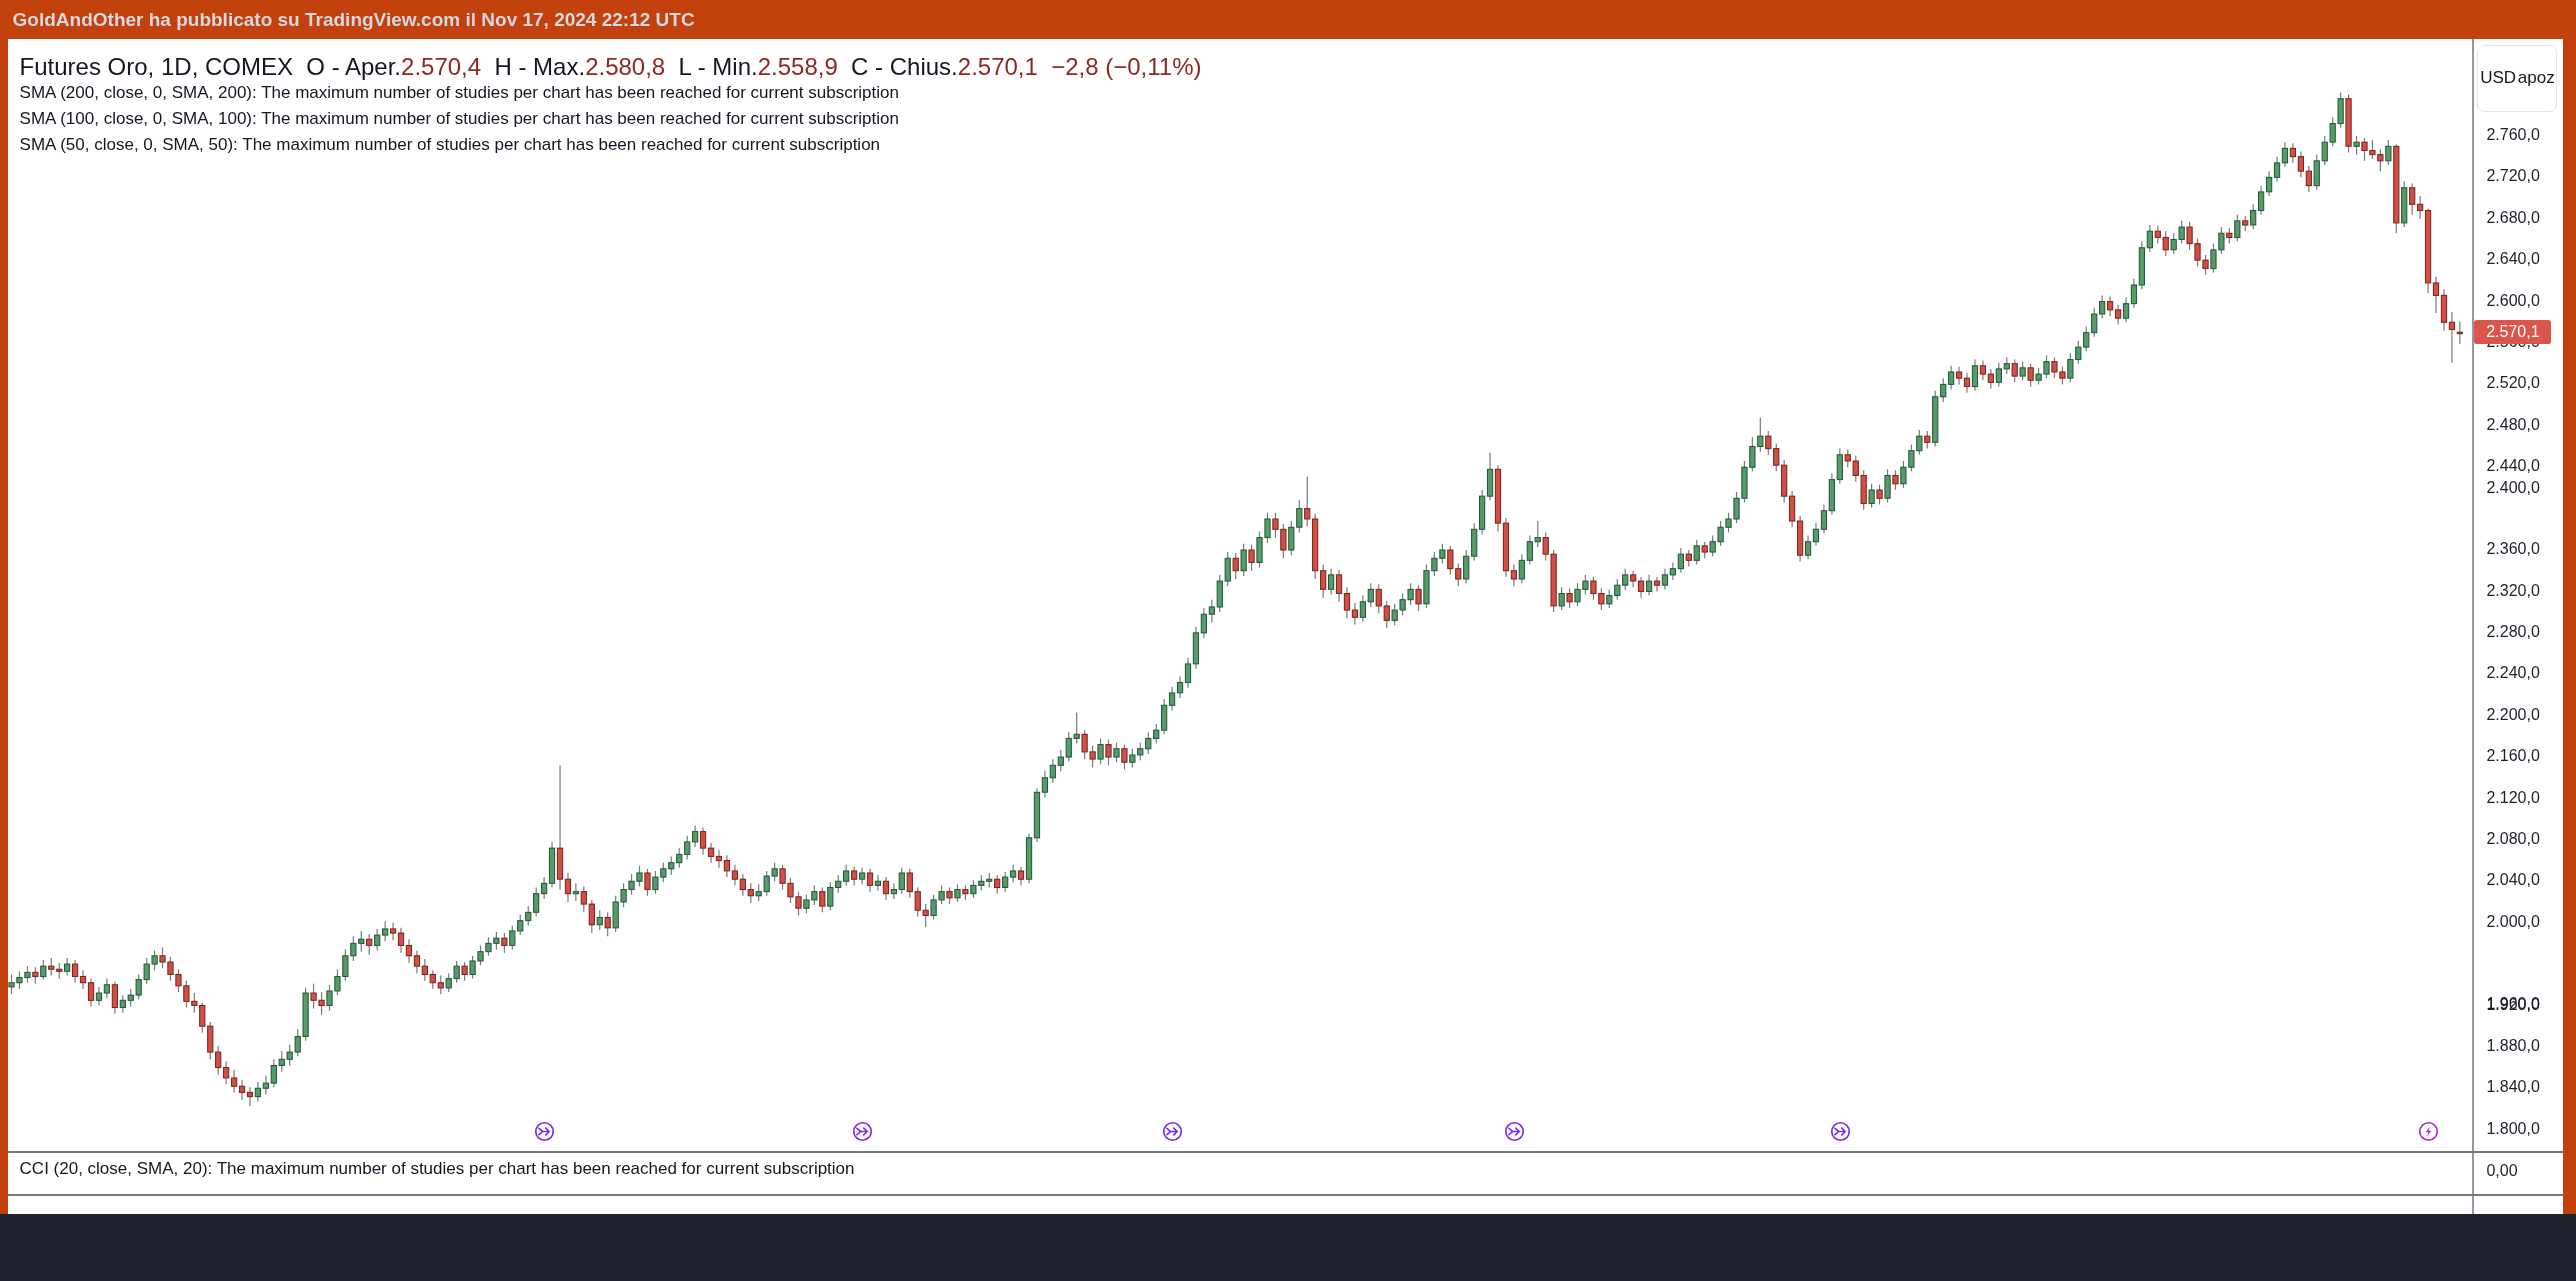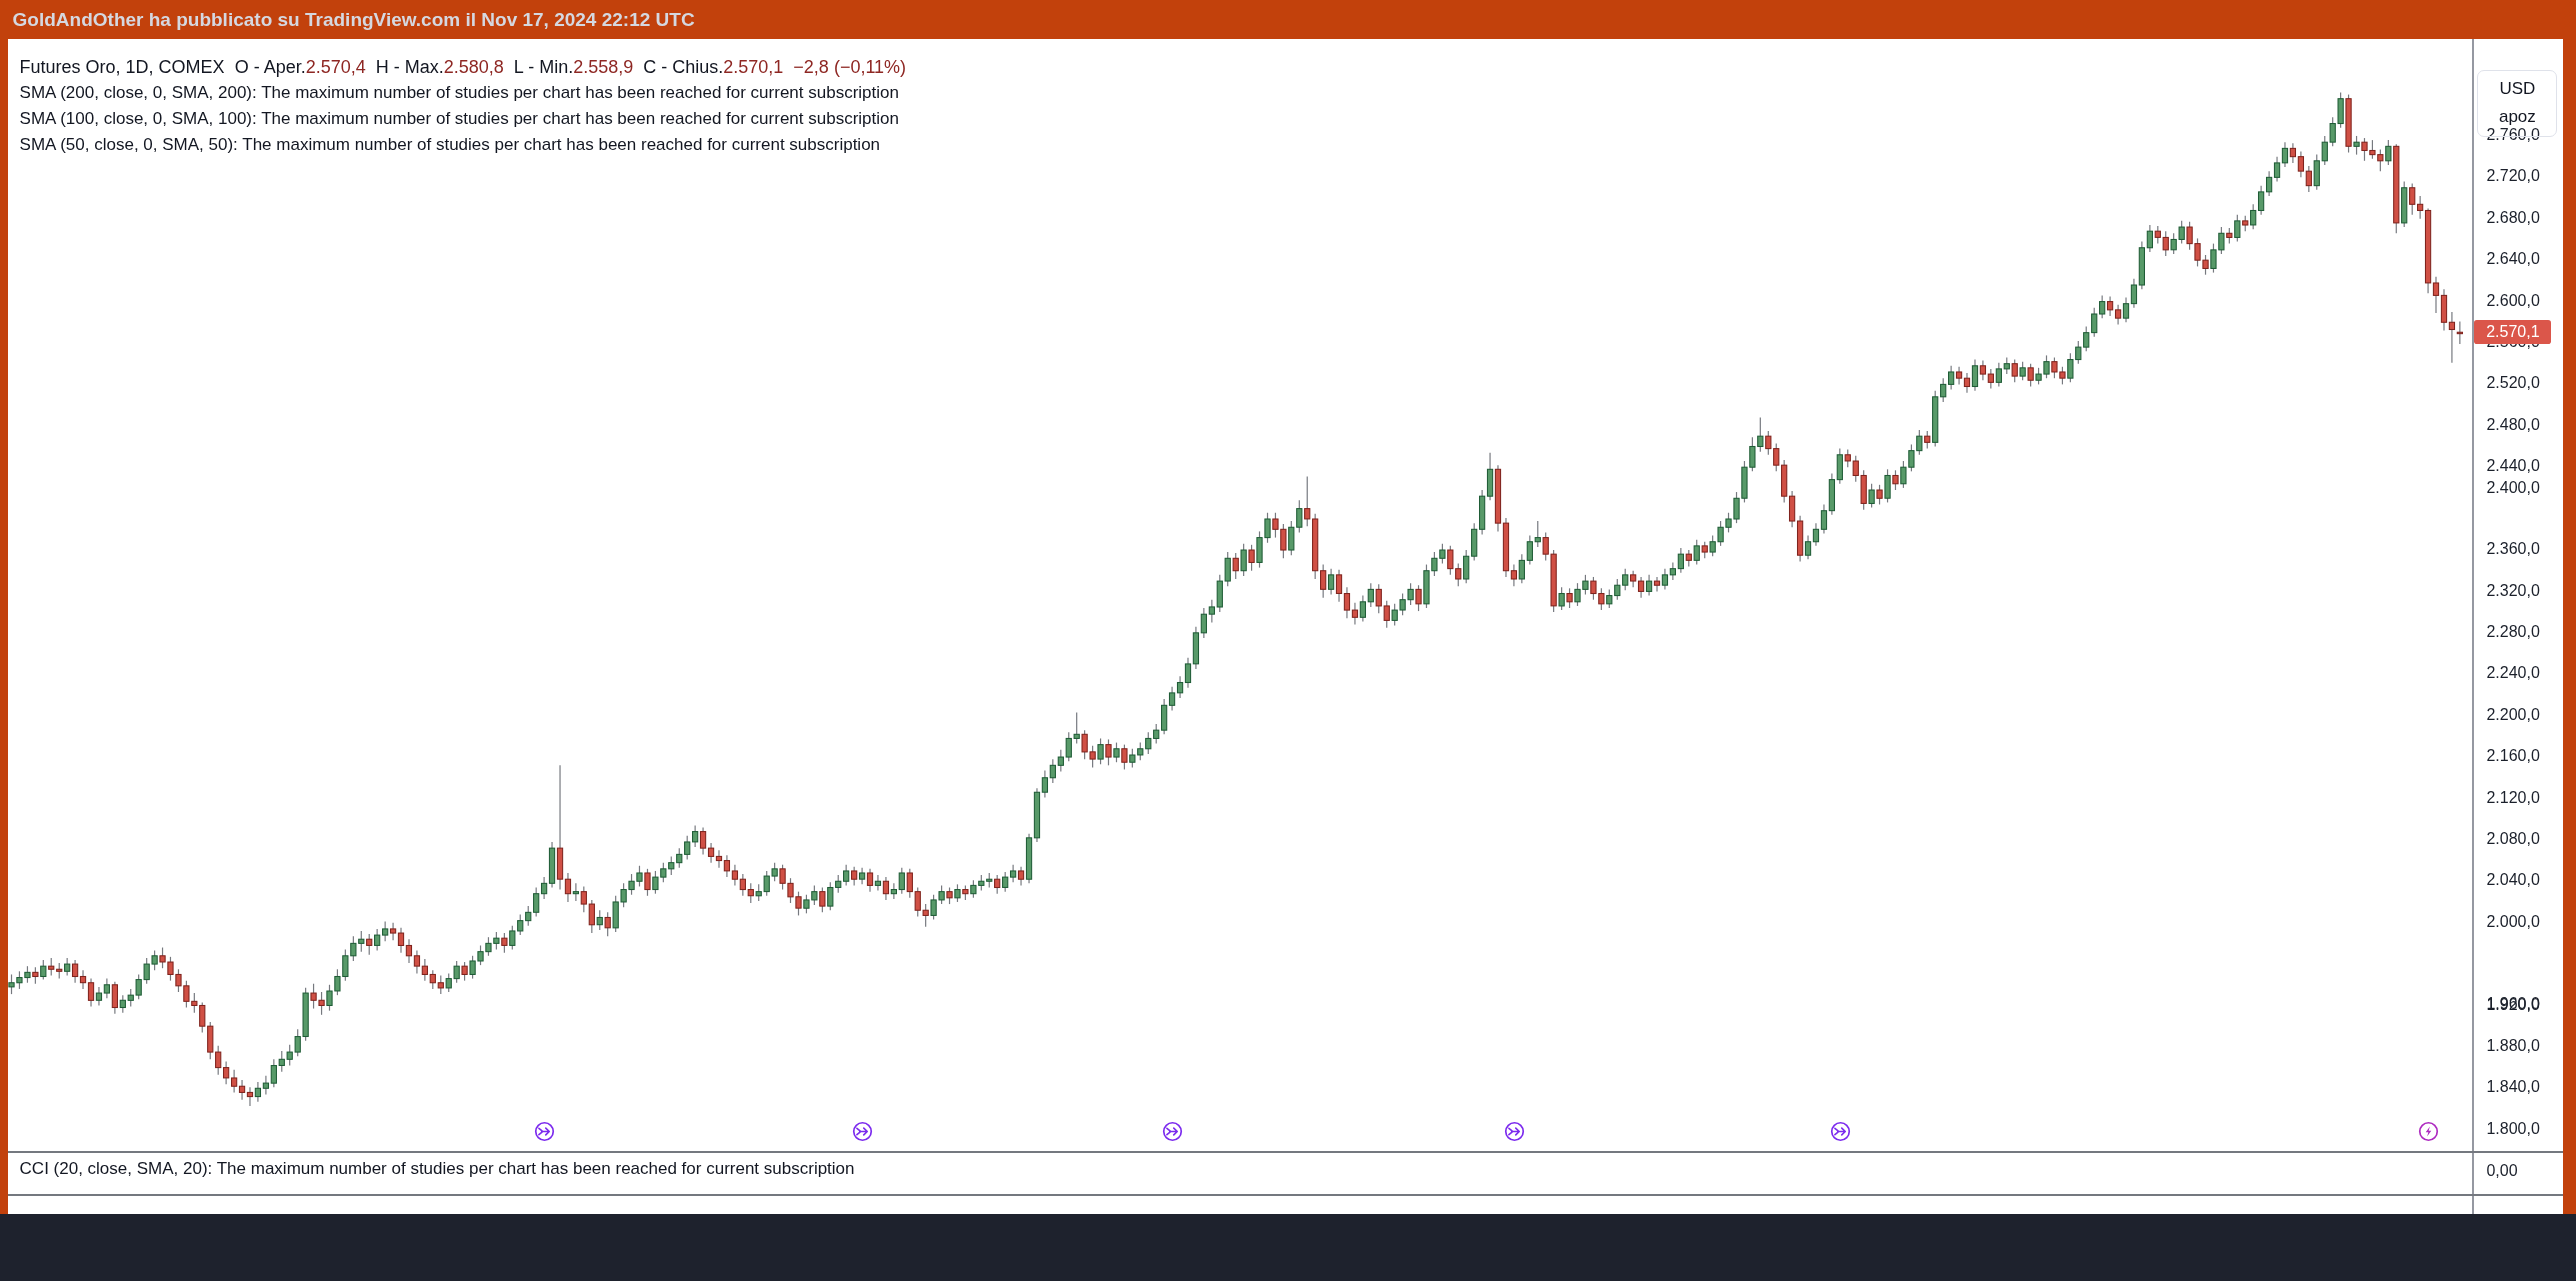--- a/index.html
+++ b/index.html
@@ -2,30 +2,30 @@
 <html style="font-size:11.2px"><head>
 <meta charset="utf-8">
 <style>
   html,body{margin:0;padding:0;background:#1e222d;font-family:"Liberation Sans",sans-serif;}
   #page{position:relative;width:2576px;height:1214px;background:#c2410c;overflow:hidden;}
   #topbar{position:absolute;left:0;top:0;width:100%;height:39px;display:flex;align-items:center;
           color:#d5d8e0;font-size:19px;font-weight:600;padding-left:12.6px;box-sizing:border-box;}
   #surface{position:absolute;left:8.4px;top:39px;width:2555px;height:1193px;background:#ffffff;}
   .abs{position:absolute;}
   #legend{position:absolute;left:11.2px;top:15.4px;z-index:4;}
-  #legend-title{font-size:18px;height:26px;line-height:26px;white-space:pre;color:#131722;}
+  #legend-title{font-size:24px;height:26px;line-height:26px;white-space:pre;color:#131722;}
   .study-line{font-size:17px;height:26px;line-height:26px;color:#131722;white-space:pre;}
   .seg-base{color:#131722;}
   .seg-value{color:#8e2723;}
   #axis-vline{position:absolute;left:2464px;top:0;width:1.4px;height:1193px;background:#9598a1;}
   .pane-divider{position:absolute;left:0;width:2555px;height:2.1px;background:#74787f;z-index:6;}
   .price-tick{position:absolute;left:2478px;font-size:16px;color:#1b202b;z-index:2;white-space:nowrap;}
   #currency-box{position:absolute;left:2469px;top:5.6px;width:80px;height:67px;border:1.4px solid #dfe2ea;
-                border-radius:7px;box-sizing:border-box;display:flex;flex-direction:column;
-                align-items:center;justify-content:space-evenly;font-size:17px;color:#131722;z-index:3;margin-top:25px;}
+                border-radius:7px;box-sizing:border-box;display:flex;flex-direction:row;
+                align-items:center;justify-content:space-evenly;font-size:17px;color:#131722;z-index:3;}
   #price-tag{position:absolute;left:2466px;width:77px;height:24px;border-radius:2.8px;color:#ffffff;
              font-size:16px;display:flex;align-items:center;justify-content:center;z-index:5;}
   #cci-row{position:absolute;left:11.2px;top:1120px;font-size:17px;color:#131722;z-index:4;white-space:pre;}
   #cci-zero{position:absolute;left:2478px;top:1123px;font-size:16px;color:#1b202b;}
   .month-label{position:absolute;top:1202px;transform:translateX(-50%);font-size:16px;color:#131722;white-space:nowrap;}
   .month-label.bold{font-weight:bold;}
   .marker-icon{position:absolute;width:21px;height:21px;z-index:4;}
   #footer{position:absolute;left:0;top:1232px;width:100%;height:50px;display:flex;align-items:center;}
   #footer-brand{color:#d6d9e0;font-size:21px;font-weight:600;margin-left:8.4px;}
   #tv-logo{margin-left:17px;}

